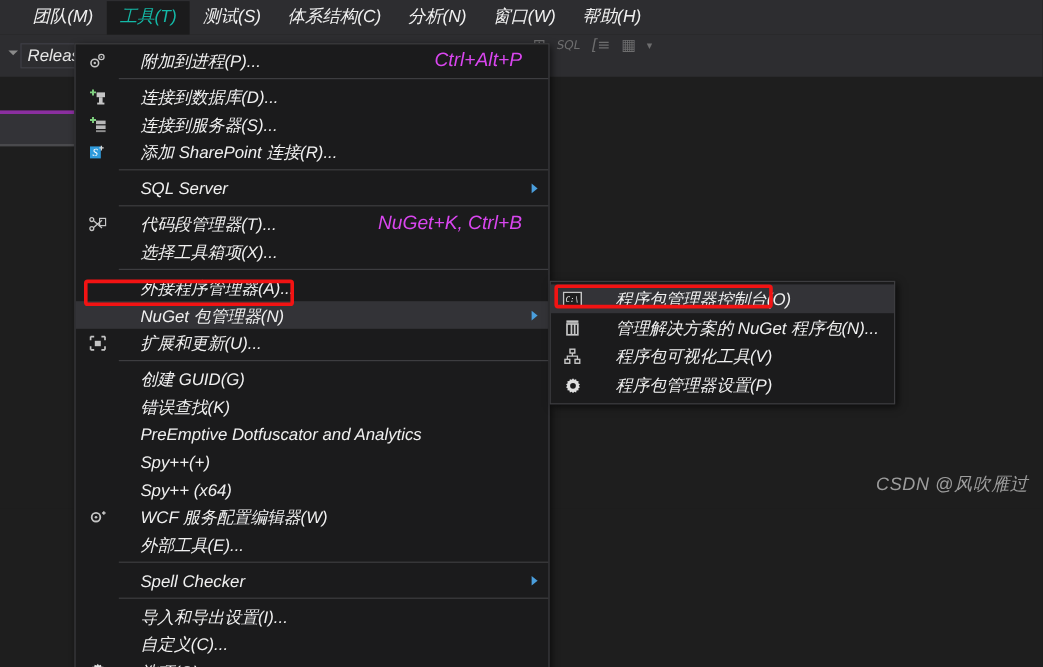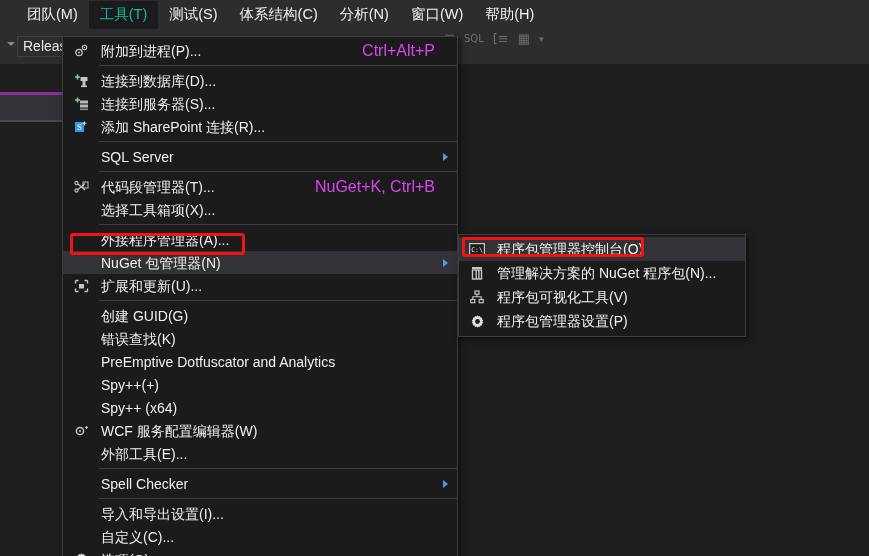--- a/index.html
+++ b/index.html
@@ -2,21 +2,21 @@
 <html><head>
 <meta charset="utf-8">
 <style>
   * { box-sizing: border-box; margin: 0; padding: 0; }
   html, body {
     width: 869px; height: 556px;
     background: #1e1e1e;
     font-family: "Liberation Sans", "DejaVu Sans", sans-serif;
     overflow: hidden;
   }
-  #root { position: relative; width: 869px; height: 424px; background: #1e1e1e; }
+  #root { position: relative; width: 869px; height: 424px; background: #1e1e1e; font-style: italic; }
 
   
   .menubar {
     position: absolute; left: 0; top: 0; width: 869px; height: 29px;
     background: #2d2d30;
     display: flex; align-items: center;
     padding-left: 16px;
   }
   .menubar-item {
     font-size: 14.5px; color: #f0f0f0;
@@ -61,21 +61,21 @@
   }
   .mi {
     position: relative; height: 23px; display: flex; align-items: center;
     color: #f0f0f0; font-size: 14px; white-space: nowrap;
   }
   .mi.tall { height: 24px; }
   .mi .ico {
     position: absolute; left: 4px; top: 0; width: 28px; height: 100%;
     display: flex; align-items: center; justify-content: center;
   }
-  .mi .lbl { margin-left: 38px; line-height: 16px; }
+  .mi .lbl { margin-left: 54px; line-height: 16px; }
   .mi .acc { position: absolute; right: 22px; color: #d946ef; font-size: 16px; }
   .mi .chev {
     position: absolute; right: 9px; top: 8px;
     width: 0; height: 0;
     border-top: 4px solid transparent; border-bottom: 4px solid transparent;
     border-left: 5px solid #4a9edc;
   }
   .mi.selected { background: #333337; }
   .sep { height: 1px; background: #3d3d40; margin: 3px 0 3px 36px; }
 
@@ -338,14 +338,15 @@
         </svg>
       </span>
       <span class="lbl">程序包管理器设置(P)</span>
     </div>
 
   </div>
 
   <div class="redbox" id="redbox-nuget"></div>
   <div class="redbox" id="redbox-console"></div>
 
+  <div class="watermark">CSDN @风吹雁过</div>
 
 </div>
 
 </body></html>

